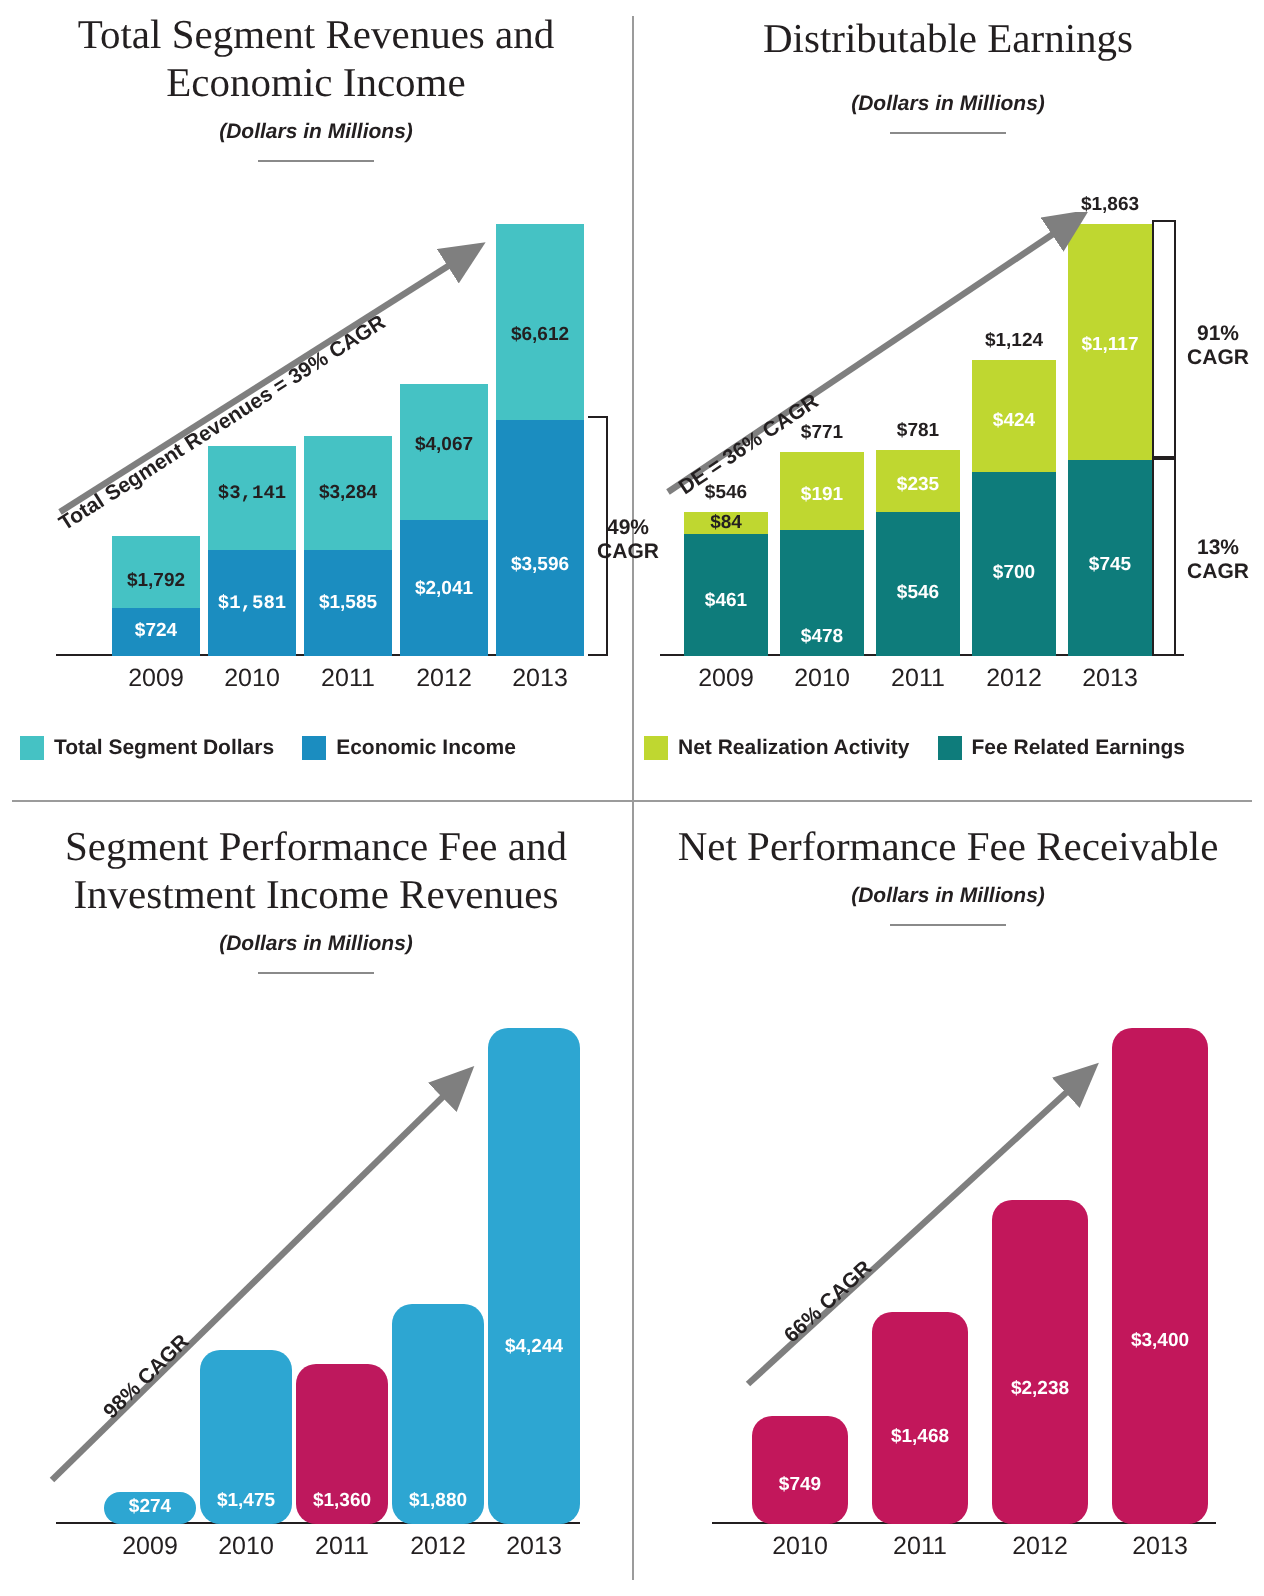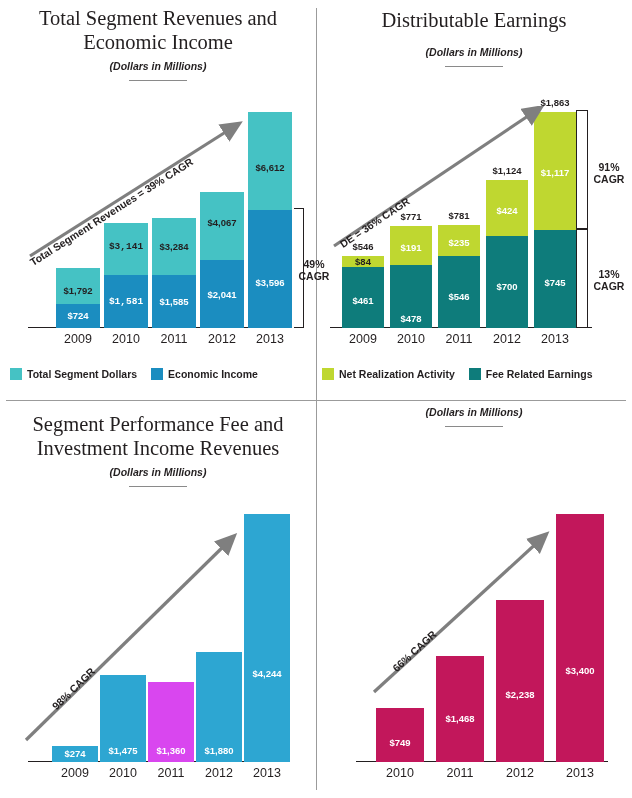--- a/index.html
+++ b/index.html
@@ -68,20 +68,21 @@
     margin: 8px auto 0 auto;
   }
 
   .plot {
     position: relative;
   }
 
   .bar-col {
     position: absolute;
     bottom: 0;
+    border-radius: 10px;
   }
   .seg {
     position: absolute;
     left: 0;
     width: 100%;
   }
   .seg-label {
     position: absolute;
     width: 100%;
     text-align: center;
@@ -350,21 +351,21 @@
 
     <div class="plot" style="position:absolute; left:0; top:112px; width:316px; height:250px;">
       <div class="axis" style="left:28px; bottom:0; width:262px; height:1px;"></div>
 
       <div class="bar-col" style="left:52px; width:46px; height:16px; background:#2da6d2;">
         <div class="seg-label" style="bottom:3px;">$274</div>
       </div>
       <div class="bar-col" style="left:100px; width:46px; height:87px; background:#2da6d2;">
         <div class="seg-label" style="bottom:6px;">$1,475</div>
       </div>
-      <div class="bar-col" style="left:148px; width:46px; height:80px; background:#d946ef;">
+      <div class="bar-col" style="left:148px; width:46px; height:80px; background:#be185d;">
         <div class="seg-label" style="bottom:6px;">$1,360</div>
       </div>
       <div class="bar-col" style="left:196px; width:46px; height:110px; background:#2da6d2;">
         <div class="seg-label" style="bottom:6px;">$1,880</div>
       </div>
       <div class="bar-col" style="left:244px; width:46px; height:248px; background:#2da6d2;">
         <div class="seg-label" style="bottom:83px;">$4,244</div>
       </div>
 
       <div class="arrow-wrap" style="left:0; top:0; width:316px; height:250px;">
@@ -383,20 +384,21 @@
     <div style="position:absolute; left:0; top:366px; width:316px; height:18px;">
       <div class="xlabel" style="left:52px; width:46px;">2009</div>
       <div class="xlabel" style="left:100px; width:46px;">2010</div>
       <div class="xlabel" style="left:148px; width:46px;">2011</div>
       <div class="xlabel" style="left:196px; width:46px;">2012</div>
       <div class="xlabel" style="left:244px; width:46px;">2013</div>
     </div>
   </div>
 
   <div class="quad q-br">
+    <div class="title" style="padding-top:12px;">Net Performance Fee Receivable</div>
     <div class="subtitle">(Dollars in Millions)</div>
     <div class="rule"></div>
 
     <div class="plot" style="position:absolute; left:0; top:112px; width:316px; height:250px;">
       <div class="axis" style="left:40px; bottom:0; width:252px; height:1px;"></div>
 
       <div class="bar-col" style="left:60px; width:48px; height:54px; background:#c2175b;">
         <div class="seg-label" style="bottom:14px;">$749</div>
       </div>
       <div class="bar-col" style="left:120px; width:48px; height:106px; background:#c2175b;">

